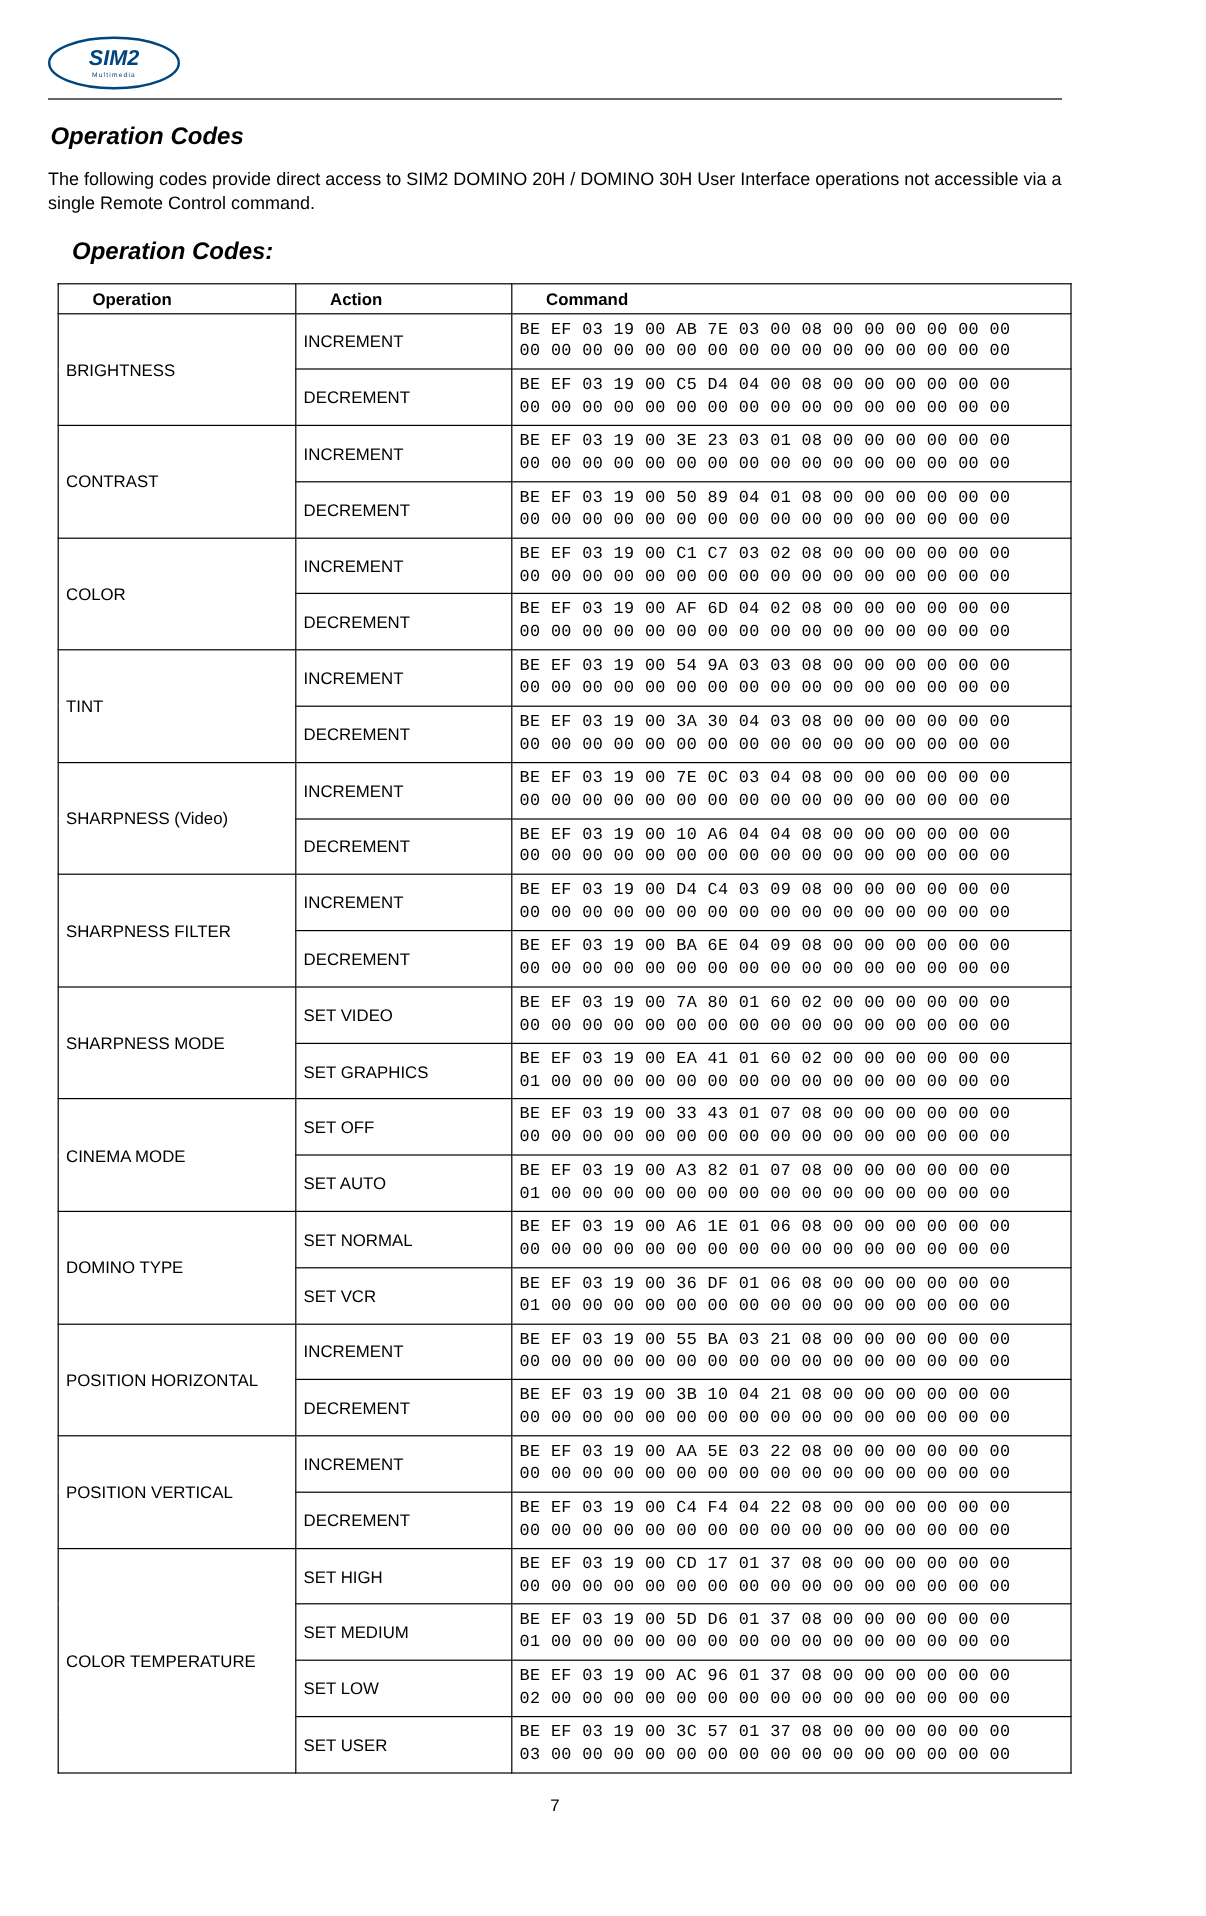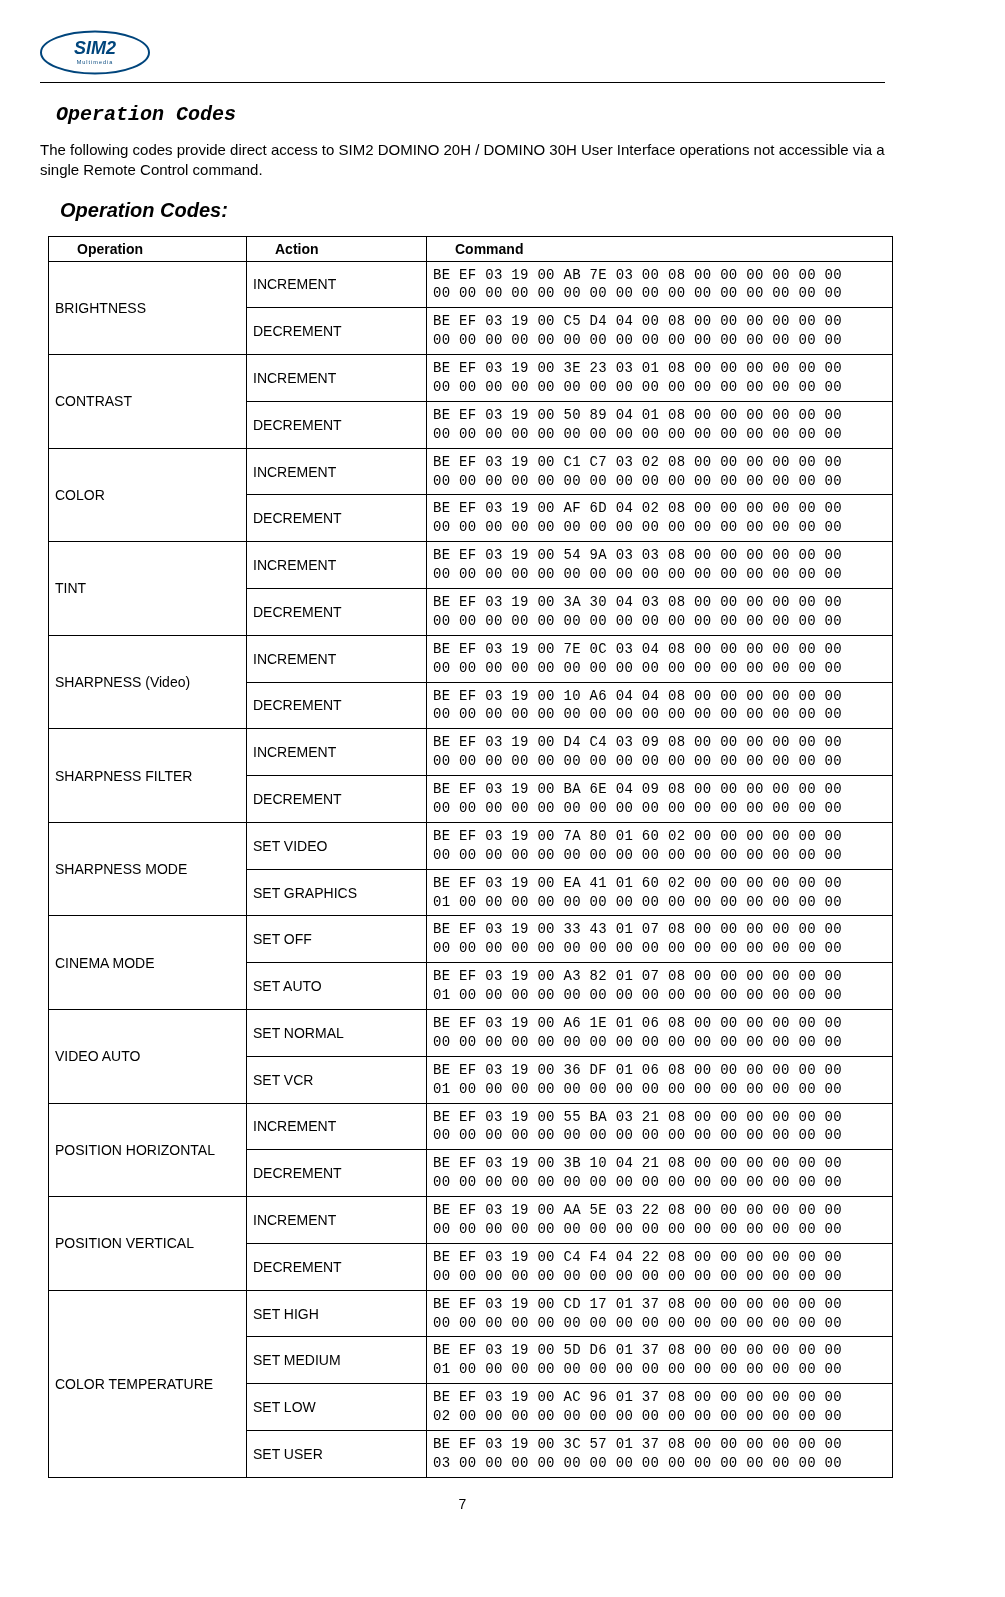--- a/index.html
+++ b/index.html
@@ -28,22 +28,21 @@
     }
     .header-text {
       text-align: right;
       font-size: 13px;
       line-height: 1.3;
     }
     h1.section-title {
       font-size: 20px;
       font-style: italic;
       font-weight: bold;
-      margin: 20px 0 14px 16px;
-      font-family: Liberation Mono, monospace;
+      margin: 20px 0 14px 2px;
     }
     .intro {
       font-size: 15px;
       line-height: 1.35;
       margin-bottom: 18px;
     }
     .subheading {
       font-weight: bold;
       font-style: italic;
       font-size: 20px;
@@ -192,21 +191,21 @@
         <td class="action-col">SET OFF</td>
         <td class="cmd-col">BE EF 03 19 00 33 43 01 07 08 00 00 00 00 00 00
 00 00 00 00 00 00 00 00 00 00 00 00 00 00 00 00</td>
       </tr>
       <tr>
         <td class="action-col">SET AUTO</td>
         <td class="cmd-col">BE EF 03 19 00 A3 82 01 07 08 00 00 00 00 00 00
 01 00 00 00 00 00 00 00 00 00 00 00 00 00 00 00</td>
       </tr>
       <tr>
-        <td class="op-col" rowspan="2">VIDEO AUTO</td>
+        <td class="op-col" rowspan="2">DOMINO TYPE</td>
         <td class="action-col">SET NORMAL</td>
         <td class="cmd-col">BE EF 03 19 00 A6 1E 01 06 08 00 00 00 00 00 00
 00 00 00 00 00 00 00 00 00 00 00 00 00 00 00 00</td>
       </tr>
       <tr>
         <td class="action-col">SET VCR</td>
         <td class="cmd-col">BE EF 03 19 00 36 DF 01 06 08 00 00 00 00 00 00
 01 00 00 00 00 00 00 00 00 00 00 00 00 00 00 00</td>
       </tr>
       <tr>

